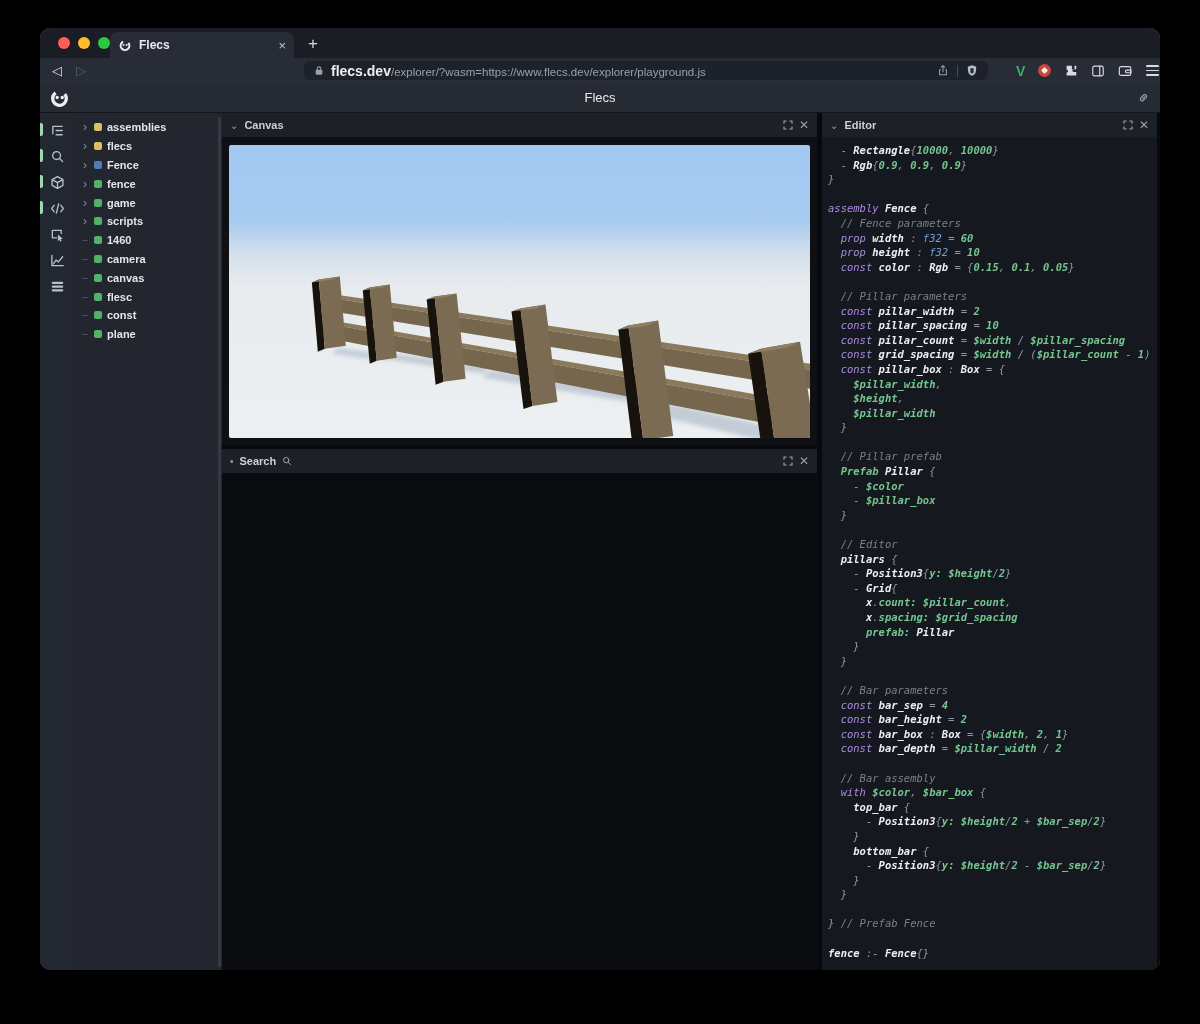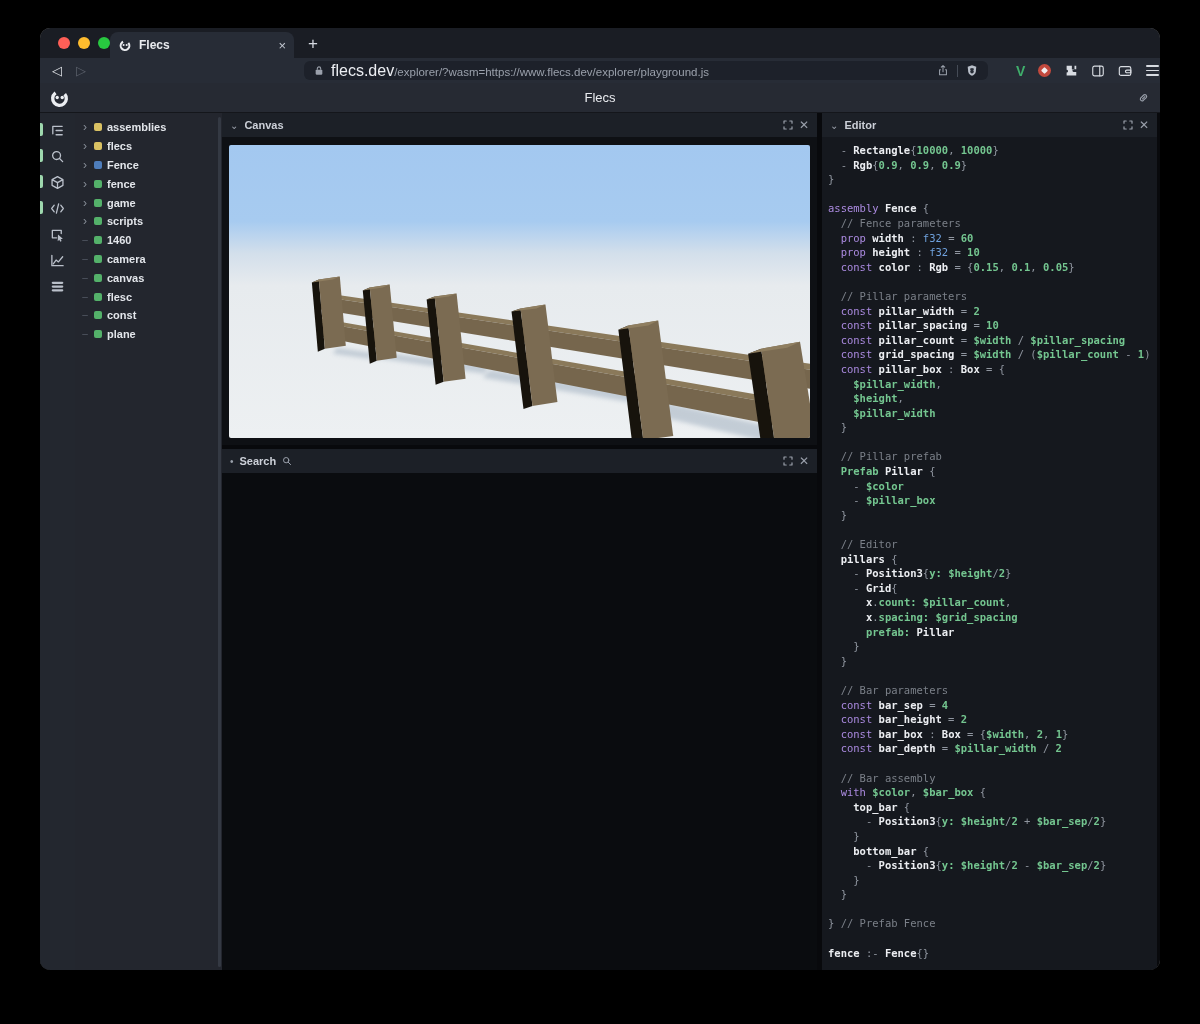--- a/index.html
+++ b/index.html
@@ -15,21 +15,21 @@
     display:flex;align-items:center;padding:0 8px;gap:7px;}
   .tab-title{font-size:12px;font-weight:700;color:#e8eaee;flex:1;}
   .tab-close{color:#c3c8d1;font-size:13px;line-height:1;cursor:default;}
   .newtab{color:#d6dae1;font-size:17px;margin:0 0 4px 14px;font-weight:400;}
   
   .toolbar{height:25px;background:#272c36;display:flex;align-items:center;padding:0 12px;gap:14px;}
   .navic{color:#e3e6ea;font-size:13px;line-height:1;}
   .navic.dim{color:#5b606b;}
   .urlbar{flex:0 0 664px;height:19px;background:#1d212a;border-radius:6px;display:flex;
     align-items:center;padding:0 10px;gap:7px;margin-left:6px;}
-  .url-domain{font-size:16px;color:#eceef2;font-weight:400;}
+  .url-domain{font-size:14px;color:#eceef2;font-weight:700;}
   .url-path{font-size:11.5px;color:#9aa0ab;white-space:nowrap;overflow:hidden;}
   .url-right{margin-left:auto;display:flex;align-items:center;gap:8px;}
   .sep{width:1px;height:12px;background:#454b56;}
   .extrow{display:flex;align-items:center;gap:13px;margin-left:14px;}
   .v-ic{color:#3fae6b;font-weight:700;font-size:14px;}
   .red-badge{width:13px;height:13px;border-radius:50%;background:#c2493d;display:flex;
     align-items:center;justify-content:center;}
   .red-badge i{width:5px;height:5px;background:#f2efef;border-radius:1px;display:block;transform:rotate(45deg);}
   .burger{display:flex;flex-direction:column;gap:2.5px;}
   .burger i{width:13px;height:1.8px;background:#d8dce2;border-radius:1px;display:block;}
@@ -61,21 +61,21 @@
   .phdr .mark{color:#9aa0ab;font-size:10px;}
   .phdr .ptitle{font-size:11px;font-weight:700;color:#ccd0d8;}
   .phdr .spacer{flex:1;}
   .pbody{flex:1;position:relative;overflow:hidden;}
   .p-canvas .pbody{background:#0e1014;}
   .p-search .pbody{background:#0a0c0f;}
   .p-editor .pbody{background:#15181e;}
   .render{position:absolute;left:7px;top:8px;right:7px;bottom:7px;border-radius:2px;overflow:hidden;}
   
   .code{padding:6px 0 0 6px;font-family:"DejaVu Sans Mono",monospace;font-size:10.5px;}
-  .cl{height:14.6px;line-height:14.6px;white-space:pre;}
+  .cl{height:14.6px;line-height:14.6px;white-space:pre;font-style:italic;}
   .tk-k{color:#ab8ae0;}
   .tk-b{color:#eceef2;font-weight:700;}
   .tk-t{color:#6fa1dd;}
   .tk-g{color:#74c690;font-weight:700;}
   .tk-c{color:#7b8089;}
   .tk-p{color:#9096a0;}
   .icg{stroke:#bac0ca;fill:none;stroke-width:1.4;stroke-linecap:round;stroke-linejoin:round;}
   .icw{stroke:#d8dce2;fill:none;stroke-width:1.3;stroke-linecap:round;stroke-linejoin:round;}
   .icd{stroke:#9aa0ab;fill:none;stroke-width:1.2;stroke-linecap:round;stroke-linejoin:round;}
   .xic{color:#9aa0ab;font-size:12px;line-height:1;}

